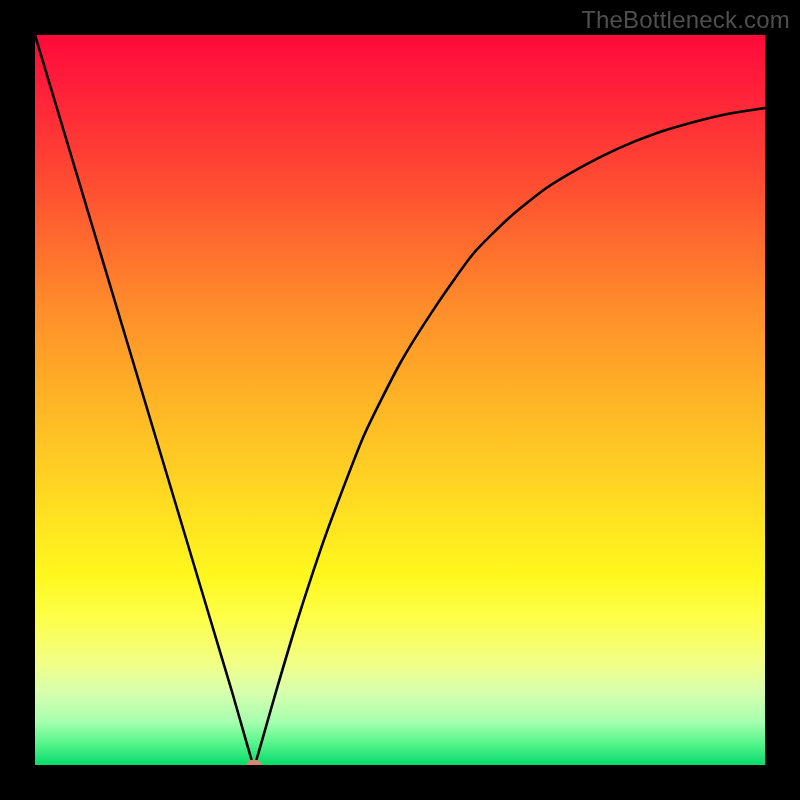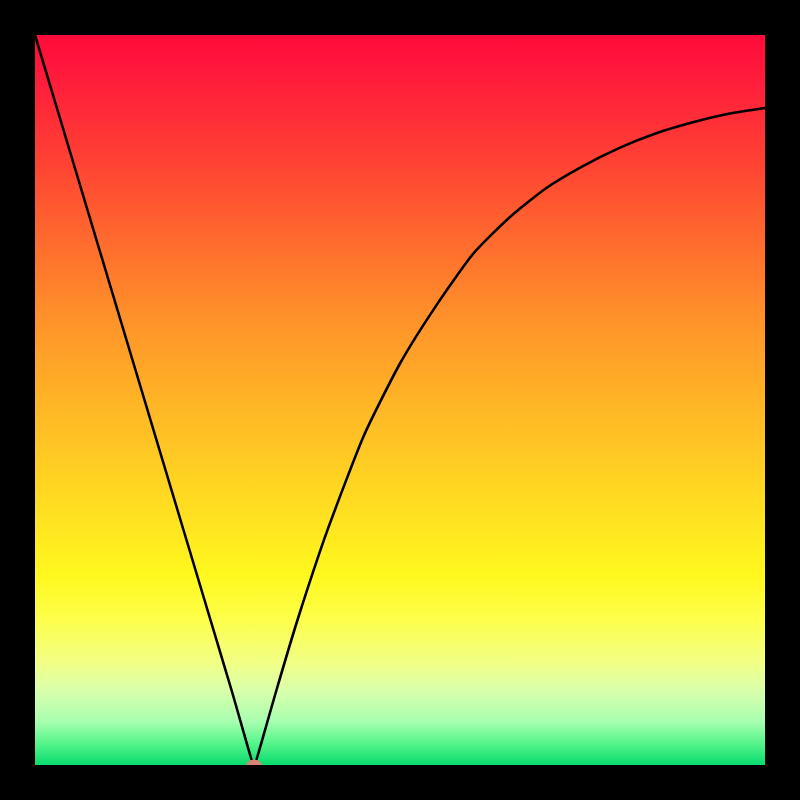--- a/index.html
+++ b/index.html
@@ -78,14 +78,15 @@
 
     <svg class="curve-svg" viewBox="0 0 730 730" preserveAspectRatio="none">
       <g>
         <path id="curve-path" fill="none" stroke="#000000" stroke-width="2.6" stroke-linecap="round" stroke-linejoin="round" d="M 0 0 C 2.19 7.299999999999999, 17.52 58.400000000000006, 21.9 73 C 26.279999999999998 87.6, 39.419999999999995 131.4, 43.8 146 C 48.18 160.6, 61.32 204.40000000000006, 65.7 219.00000000000006 C 70.08 233.60000000000005, 83.22 277.4, 87.6 292 C 91.97999999999999 306.6, 105.12 350.4, 109.5 365 C 113.88 379.6, 127.02000000000001 423.4, 131.4 438 C 135.78 452.6, 148.92 496.4, 153.29999999999998 511 C 157.67999999999998 525.6, 170.82 569.4, 175.2 584 C 179.57999999999998 598.6, 193.45000000000002 644.59, 197.10000000000002 657 C 200.75000000000003 669.41, 209.51 700.8000000000001, 211.7 708.1 C 213.89 715.4, 217.54 730, 219 730 C 220.46 730, 224.11 715.4, 226.3 708.1 C 228.49 700.8000000000001, 237.25 669.41, 240.9 657 C 244.55 644.59, 257.69 600.06, 262.8 584 C 267.91 567.94, 285.43 514.65, 292 496.4 C 298.57 478.15, 321.2 418.29, 328.5 401.5 C 335.8 384.71, 357.7 341.63999999999993, 365 328.49999999999994 C 372.3 315.35999999999996, 394.20000000000005 281.05, 401.50000000000006 270.1 C 408.80000000000007 259.15000000000003, 430.7 227.76000000000005, 438 219.00000000000006 C 445.3 210.24000000000007, 467.2 189.07000000000002, 474.5 182.5 C 481.8 175.92999999999998, 503.69999999999993 158.40999999999994, 510.99999999999994 153.29999999999995 C 518.3 148.18999999999997, 540.2 135.41500000000008, 547.5 131.4000000000001 C 554.8 127.38500000000009, 576.7 116.43499999999999, 584 113.14999999999998 C 591.3 109.86499999999997, 613.2 101.10499999999995, 620.5 98.54999999999995 C 627.8 95.99499999999996, 649.7 89.57100000000001, 657 87.60000000000002 C 664.3 85.62900000000003, 686.2 80.30000000000004, 693.5 78.84000000000003 C 700.8 77.38000000000002, 726.35 73.584, 730 73"></path>
         <ellipse id="marker-dot" rx="7.5" ry="5.5" fill="#d98474" cx="219" cy="730"></ellipse>
       </g>
     </svg>
 
   </div>
 
+  <div class="watermark">TheBottleneck.com</div>
 
 </div>
 
 </body></html>

